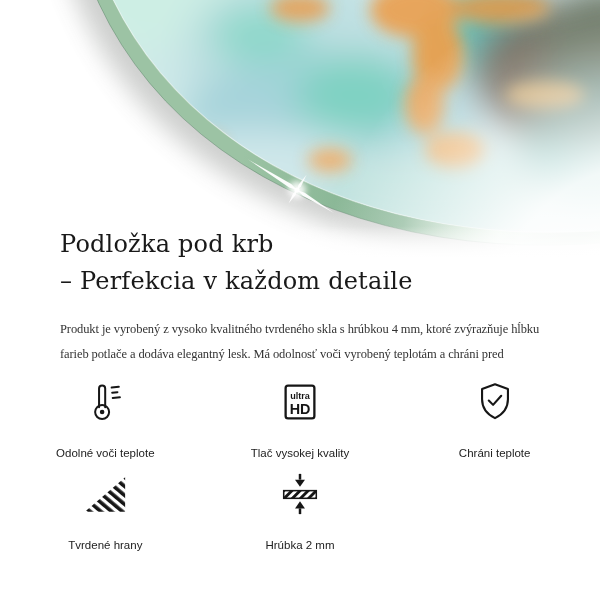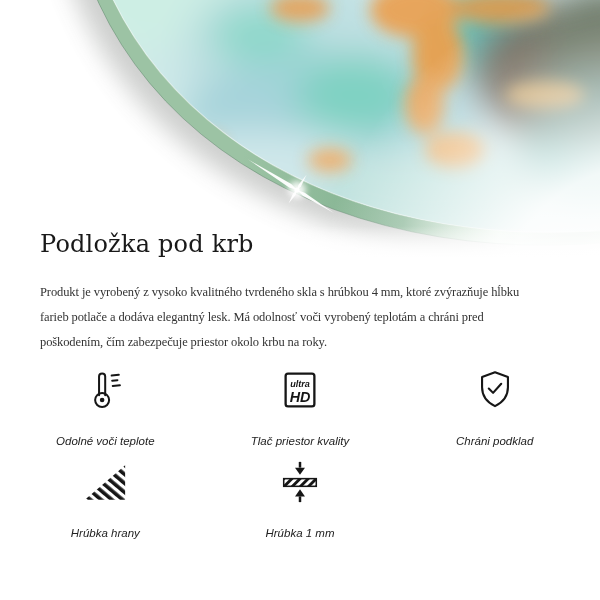--- a/index.html
+++ b/index.html
@@ -2,33 +2,33 @@
 <html><head>
 <meta charset="utf-8">
 <style>
   html,body{margin:0;padding:0;background:#ffffff;}
   .canvas{
     position:relative;width:600px;height:600px;background:#fff;overflow:hidden;
     font-family:"Liberation Sans","DejaVu Sans",sans-serif;color:#1a1a1a;
   }
   .hero{position:relative;height:226px;}
   .hero svg{position:absolute;top:0;left:0;pointer-events:none;}
-  .content{position:relative;z-index:2;padding:0 40px;}
+  .content{position:relative;z-index:2;padding:0 60px;}
   h1{
     margin:0;font-family:"DejaVu Serif","Liberation Serif",serif;font-weight:400;
     font-size:24px;line-height:37px;color:#191919;letter-spacing:.2px;
   }
   h1 span{display:block;}
   .desc{margin:17px 0 0;font-size:12.5px;line-height:25px;color:#333;letter-spacing:-.1px;}
   .desc span{display:block;white-space:nowrap;font-family:Liberation Serif, serif;}
   .features{
     position:relative;z-index:2;display:grid;grid-template-columns:repeat(3,1fr);
     row-gap:12px;margin-top:12px;padding:0 8px;
   }
-  .feature{display:flex;flex-direction:column;align-items:center;font-style:italic;}
+  .feature{display:flex;flex-direction:column;align-items:center;}
   .feature .ic{height:46px;display:flex;align-items:flex-end;justify-content:center;}
   .feature .lbl{margin-top:22px;font-size:11.5px;color:#222;letter-spacing:0;}
   .icon-svg{display:block;}
 </style>
 </head>
 <body>
 
 <div class="canvas">
 
   <div class="hero">
@@ -120,25 +120,25 @@
       </g>
 
       <rect width="600" height="265" fill="url(#fadeBR)"></rect>
       <rect y="220" width="600" height="45" fill="url(#fadeBottom)"></rect>
     </svg>
   </div>
 
   <div class="content">
     <h1>
       <span>Podložka pod krb</span>
+      <span>– Perfekcia v každom detaile</span>
     </h1>
     <p class="desc">
       <span>Produkt je vyrobený z vysoko kvalitného tvrdeného skla s hrúbkou 4 mm, ktoré zvýrazňuje hĺbku</span>
       <span>farieb potlače a dodáva elegantný lesk. Má odolnosť voči vyrobený teplotám a chráni pred</span>
-      <span>poškodením, čím zabezpečuje priestor okolo krbu na roky.</span>
     </p>
   </div>
 
   <div class="features">
 
     <div class="feature">
       <div class="ic">
         <svg class="icon-svg" width="46" height="46" viewBox="0 0 48 48" fill="none" stroke="#161616" stroke-width="2.1" stroke-linecap="round" stroke-linejoin="round">
           <path d="M17.8 29.5 V10 a3.2 3.2 0 0 1 6.4 0 V29.5"></path>
           <circle cx="21" cy="34.5" r="7.3"></circle>
@@ -154,60 +154,60 @@
     </div>
 
     <div class="feature">
       <div class="ic">
         <svg class="icon-svg" width="46" height="46" viewBox="0 0 48 48" fill="none" stroke="#161616" stroke-width="2.4" stroke-linejoin="round">
           <rect x="9" y="7" width="30" height="34" rx="2.5"></rect>
           <text x="24" y="21" text-anchor="middle" font-size="9.5" font-weight="bold" font-family="Liberation Sans, sans-serif" fill="#161616" stroke="none">ultra</text>
           <text x="24" y="36" text-anchor="middle" font-size="15" font-weight="bold" font-family="Liberation Sans, sans-serif" fill="#161616" stroke="none">HD</text>
         </svg>
       </div>
-      <span class="lbl">Tlač priestor kvality</span>
+      <span class="lbl">Tlač vysokej kvality</span>
     </div>
 
     <div class="feature">
       <div class="ic">
         <svg class="icon-svg" width="46" height="46" viewBox="0 0 48 48" fill="none" stroke="#161616" stroke-width="2.2" stroke-linecap="round" stroke-linejoin="round">
           <path d="M24 5.5 L37.5 10.5 V21 c0 10.5 -6.5 16.3 -13.5 19.8 C17 37.3 10.5 31.5 10.5 21 V10.5 Z"></path>
           <path d="M17.5 22.5 l4.5 4.5 8.5 -9.5"></path>
         </svg>
       </div>
-      <span class="lbl">Chráni podklad</span>
+      <span class="lbl">Chráni teplote</span>
     </div>
 
 
     <div class="feature">
       <div class="ic">
         <svg class="icon-svg" width="46" height="46" viewBox="0 0 48 48">
           <defs>
             <pattern id="hatch40" patternUnits="userSpaceOnUse" width="7.2" height="7.2" patternTransform="rotate(-50)">
               <rect width="3.8" height="7.2" fill="#161616"></rect>
             </pattern>
           </defs>
           <path d="M3 42.5 L45 42.5 L45 6.5 Z" fill="url(#hatch40)"></path>
         </svg>
       </div>
-      <span class="lbl">Hrúbka hrany</span>
+      <span class="lbl">Tvrdené hrany</span>
     </div>
 
     <div class="feature">
       <div class="ic">
         <svg class="icon-svg" width="46" height="46" viewBox="0 0 48 48">
           <defs>
             <pattern id="hatch45" patternUnits="userSpaceOnUse" width="6" height="6" patternTransform="rotate(45)">
               <rect width="3" height="6" fill="#161616"></rect>
             </pattern>
           </defs>
           <rect x="7" y="20.5" width="34" height="8" fill="url(#hatch45)" stroke="#161616" stroke-width="1.6"></rect>
           <path d="M24 3 V9" stroke="#161616" stroke-width="2.6"></path>
           <path d="M18.8 9 H29.2 L24 16.5 Z" fill="#161616"></path>
           <path d="M24 45 V39" stroke="#161616" stroke-width="2.6"></path>
           <path d="M18.8 39.5 H29.2 L24 32 Z" fill="#161616" transform="translate(0,-0.5)"></path>
         </svg>
       </div>
-      <span class="lbl">Hrúbka 1 mm</span>
+      <span class="lbl">Hrúbka 2 mm</span>
     </div>
 
   </div>
 </div>
 
 </body></html>

